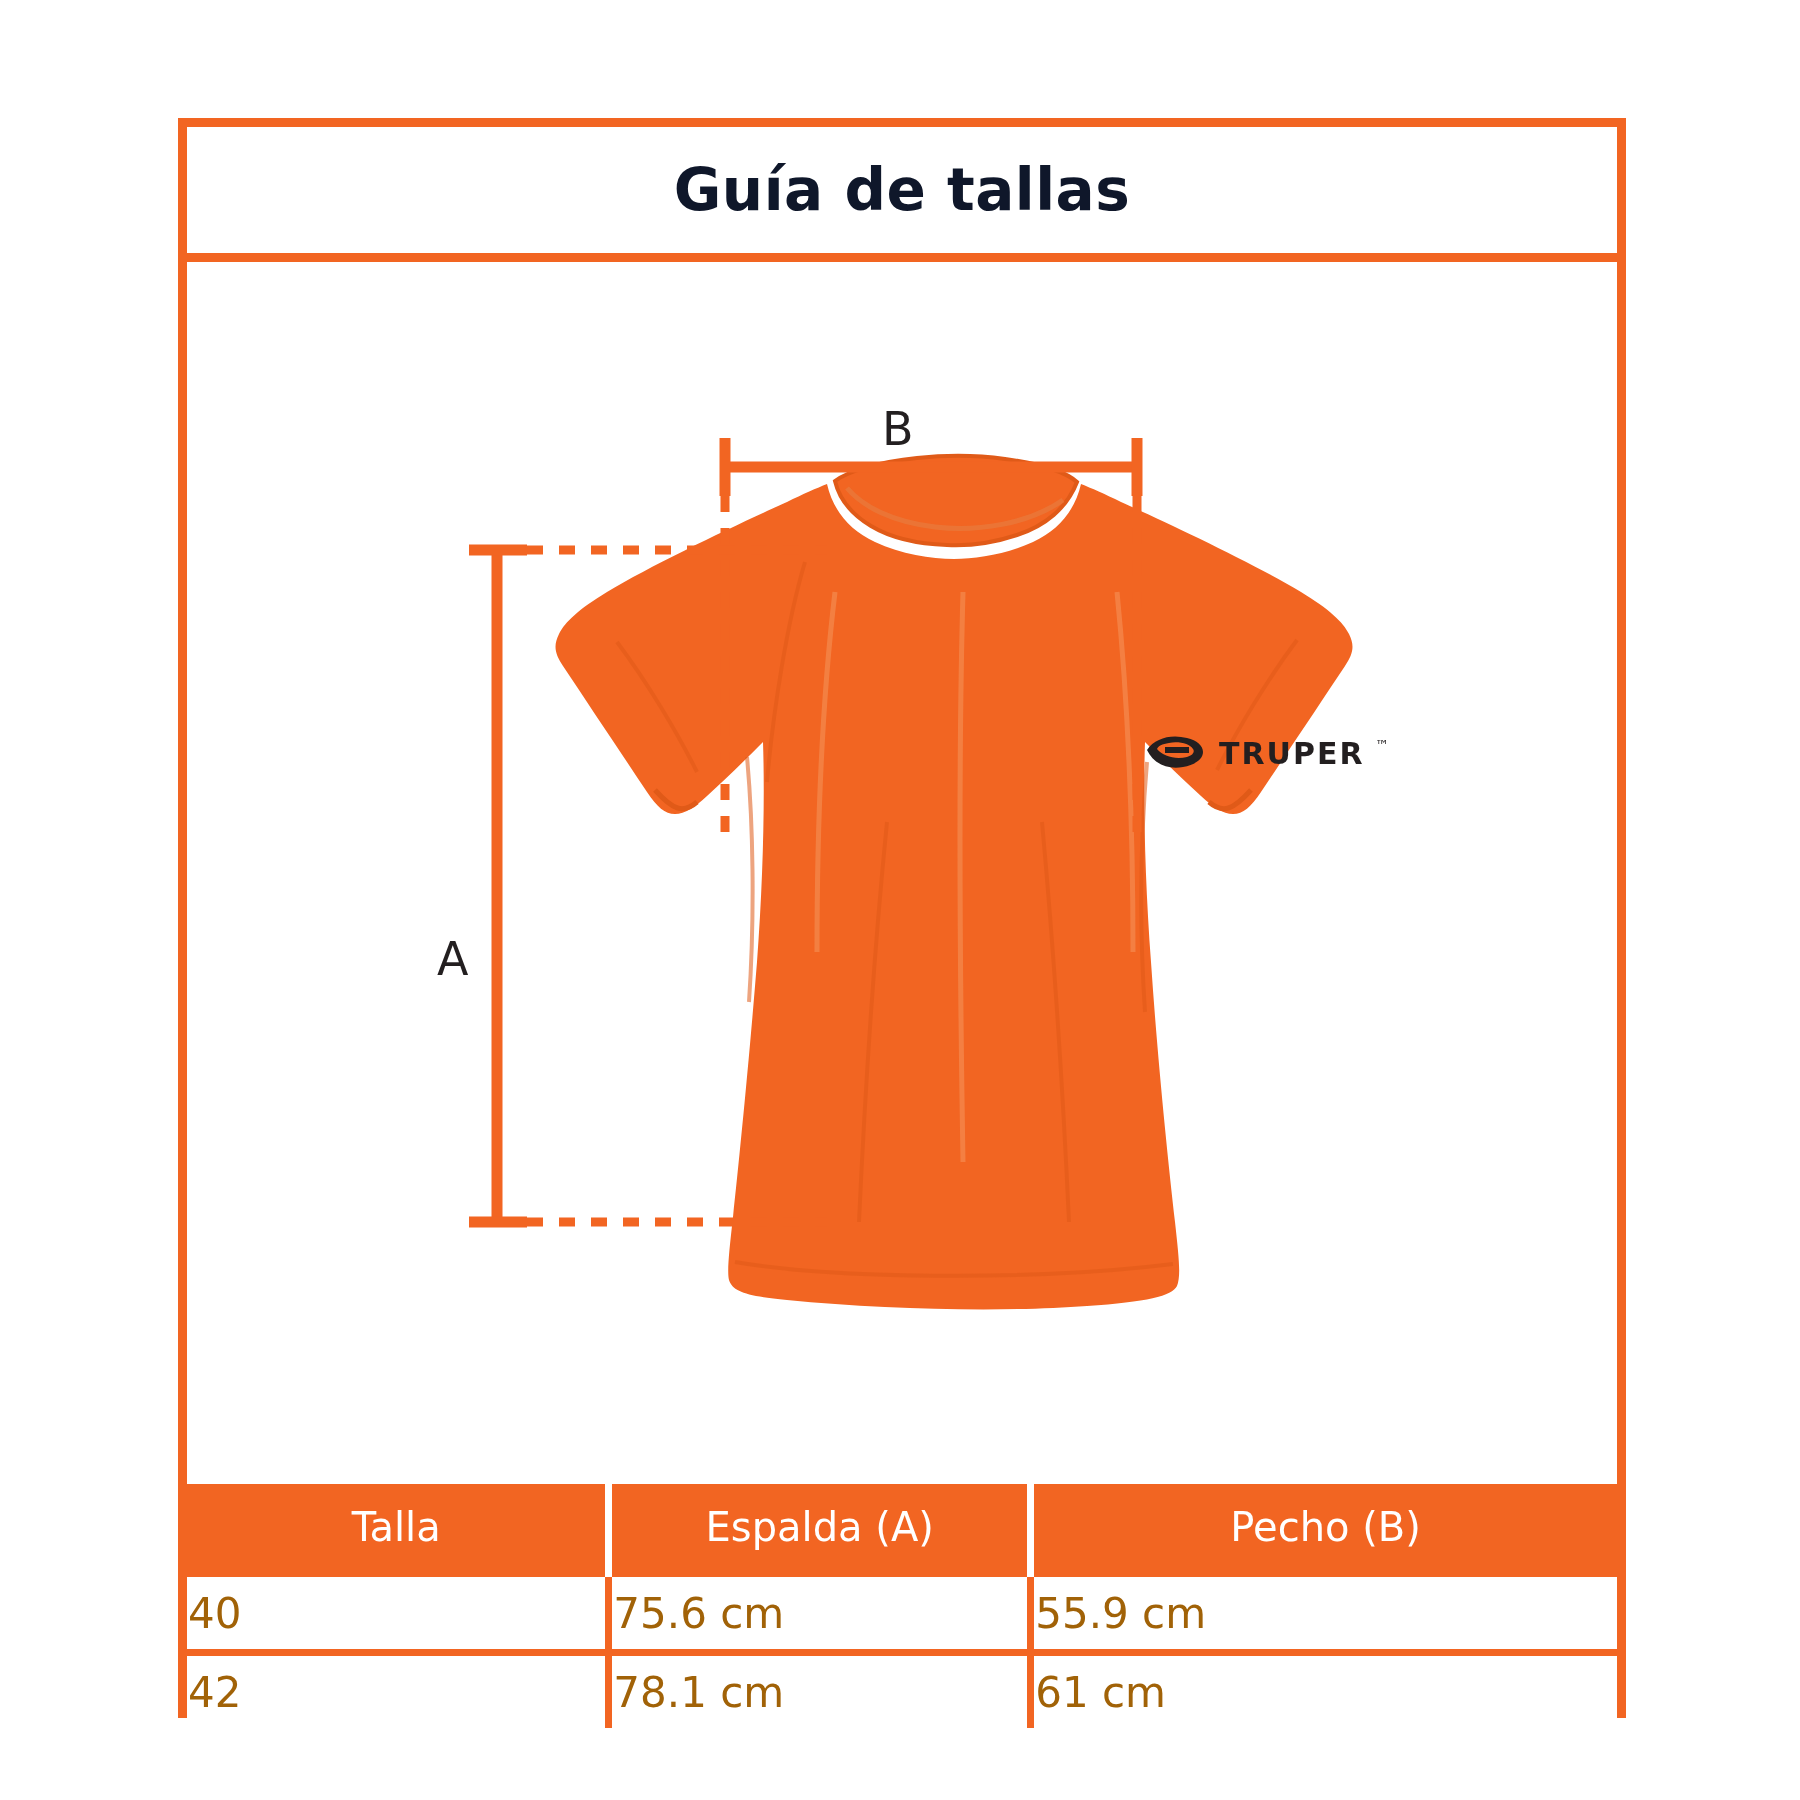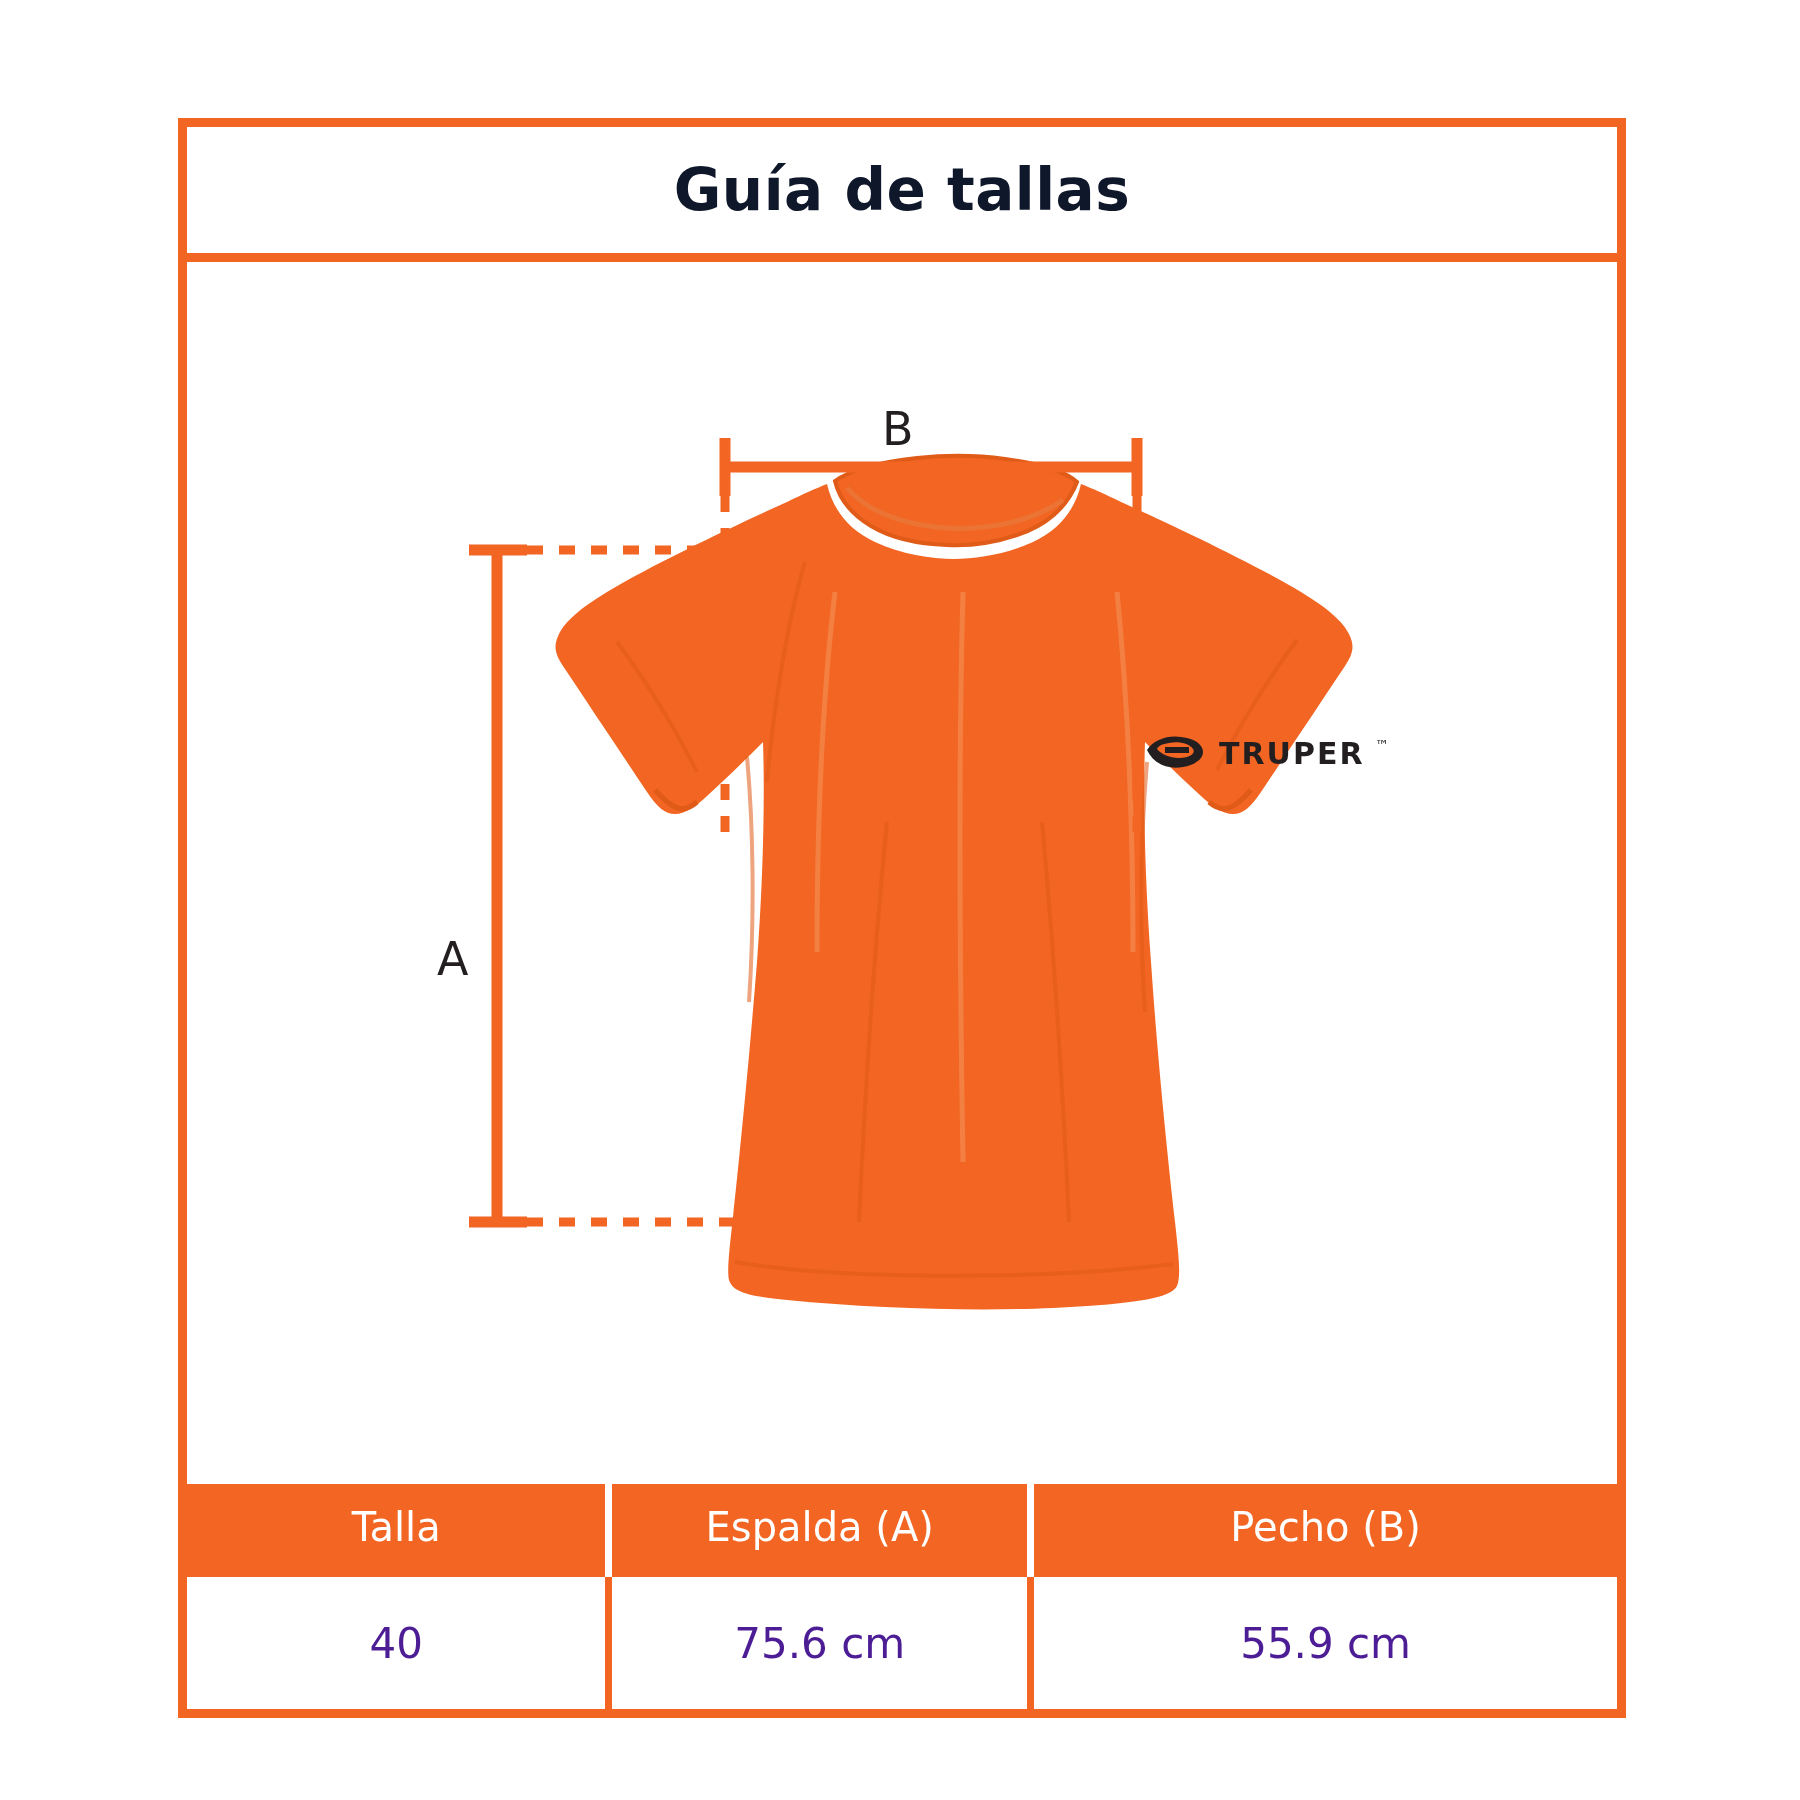--- a/index.html
+++ b/index.html
@@ -94,22 +94,21 @@
     font-size: 40px;
     font-weight: normal;
     height: 84px;
     border-right: 7px solid #ffffff;
     text-align: center;
     vertical-align: middle;
   }
   thead th:last-child { border-right: none; }
   tbody td {
     font-size: 42px;
-    color: #4c1d95;
-    text-align: center;
+    color: #a16207;
     vertical-align: middle;
     height: 70px;
     border-top: 7px solid #F26522;
     border-right: 7px solid #F26522;
     background: #ffffff;
   }
   tbody td:last-child { border-right: none; }
   tbody tr:last-child td { border-bottom: none; }
   col.c1 { width: 29.5%; }
   col.c2 { width: 29.5%; }
@@ -239,17 +238,22 @@
           <th>Espalda (A)</th>
           <th>Pecho (B)</th>
         </tr>
       </thead>
       <tbody>
         <tr>
           <td>40</td>
           <td>75.6 cm</td>
           <td>55.9 cm</td>
         </tr>
+        <tr>
+          <td>42</td>
+          <td>78.1 cm</td>
+          <td>61 cm</td>
+        </tr>
       </tbody>
     </table>
   </div>
 
 </div>
 
 </body></html>

